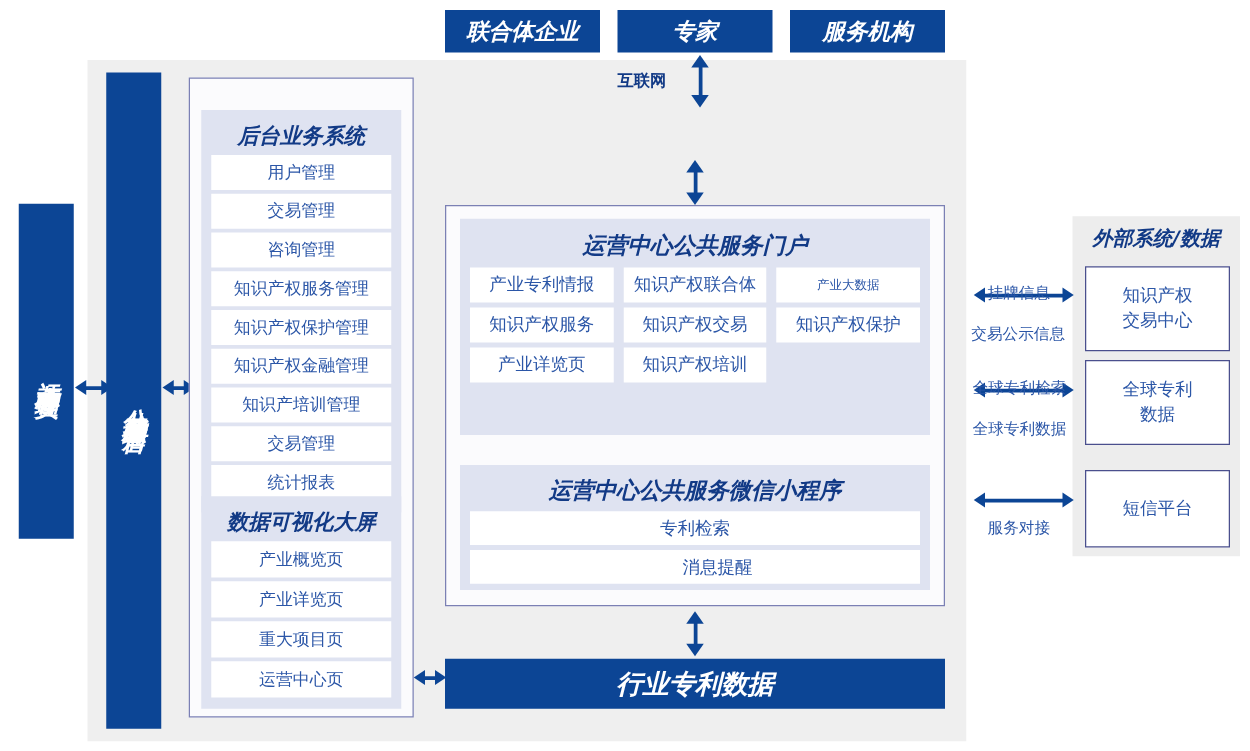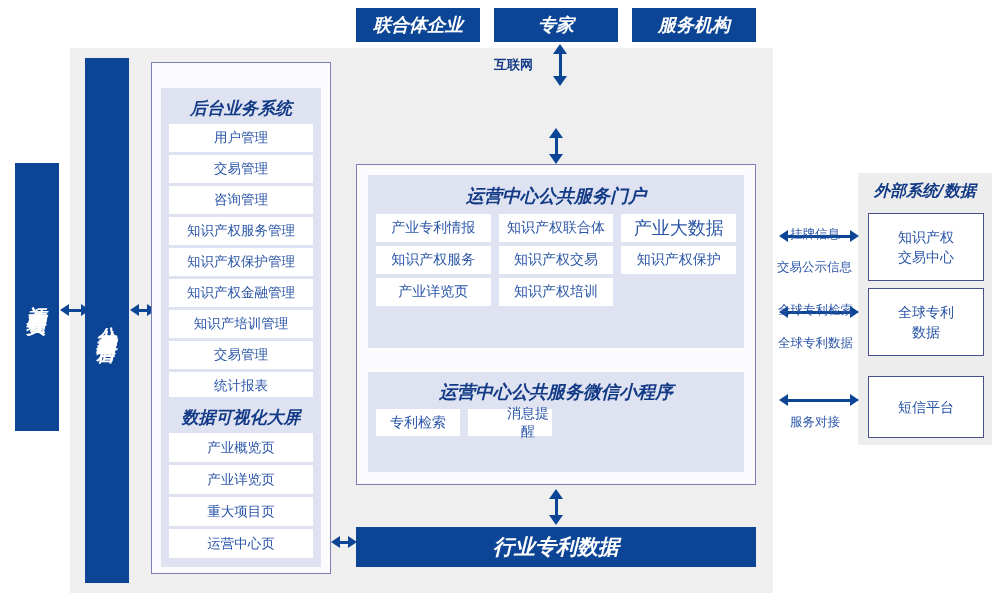--- a/index.html
+++ b/index.html
@@ -116,32 +116,32 @@
     </div>
   </div>
 
   <div class="abs box-outline" style="left:356px;top:164px;width:400px;height:321px;"></div>
 
   <div class="abs group-box" style="left:368px;top:175px;width:376px;height:173px;padding:5px 8px;">
     <div class="ctr grp-title" style="height:32px;font-size:18px;">运营中心公共服务门户</div>
     <div style="display:grid;grid-template-columns:1fr 1fr 1fr;gap:4px 8px;margin-top:2px;">
       <div class="leaf ctr" style="height:28px;font-size:14px;">产业专利情报</div>
       <div class="leaf ctr" style="height:28px;font-size:14px;">知识产权联合体</div>
-      <div class="leaf ctr" style="height:28px;font-size:18px;font-family:Liberation Serif, serif;">产业大数据</div>
+      <div class="leaf ctr" style="height:28px;font-size:10px;font-family:Liberation Serif, serif;">产业大数据</div>
       <div class="leaf ctr" style="height:28px;font-size:14px;">知识产权服务</div>
       <div class="leaf ctr" style="height:28px;font-size:14px;">知识产权交易</div>
       <div class="leaf ctr" style="height:28px;font-size:14px;">知识产权保护</div>
       <div class="leaf ctr" style="height:28px;font-size:14px;">产业详览页</div>
       <div class="leaf ctr" style="height:28px;font-size:14px;">知识产权培训</div>
     </div>
   </div>
 
   <div class="abs group-box" style="left:368px;top:372px;width:376px;height:100px;padding:5px 8px;">
     <div class="ctr grp-title" style="height:30px;font-size:18px;">运营中心公共服务微信小程序</div>
-    <div style="display:grid;grid-template-columns:1fr 1fr 1fr 1fr;gap:4px 8px;margin-top:2px;">
+    <div style="display:grid;grid-template-columns:1fr;gap:4px 8px;margin-top:2px;">
       <div class="leaf ctr" style="height:27px;font-size:14px;">专利检索</div>
       <div class="leaf ctr" style="height:27px;font-size:14px;padding-left:36px;">消息提醒</div>
     </div>
   </div>
 
   <div class="arrow" style="left:547px;top:489px;width:18px;height:36px;">
     <div class="shaft-v" style="top:6px;bottom:6px;"></div>
     <div class="tri tri-u"></div>
     <div class="tri tri-d"></div>
   </div>

